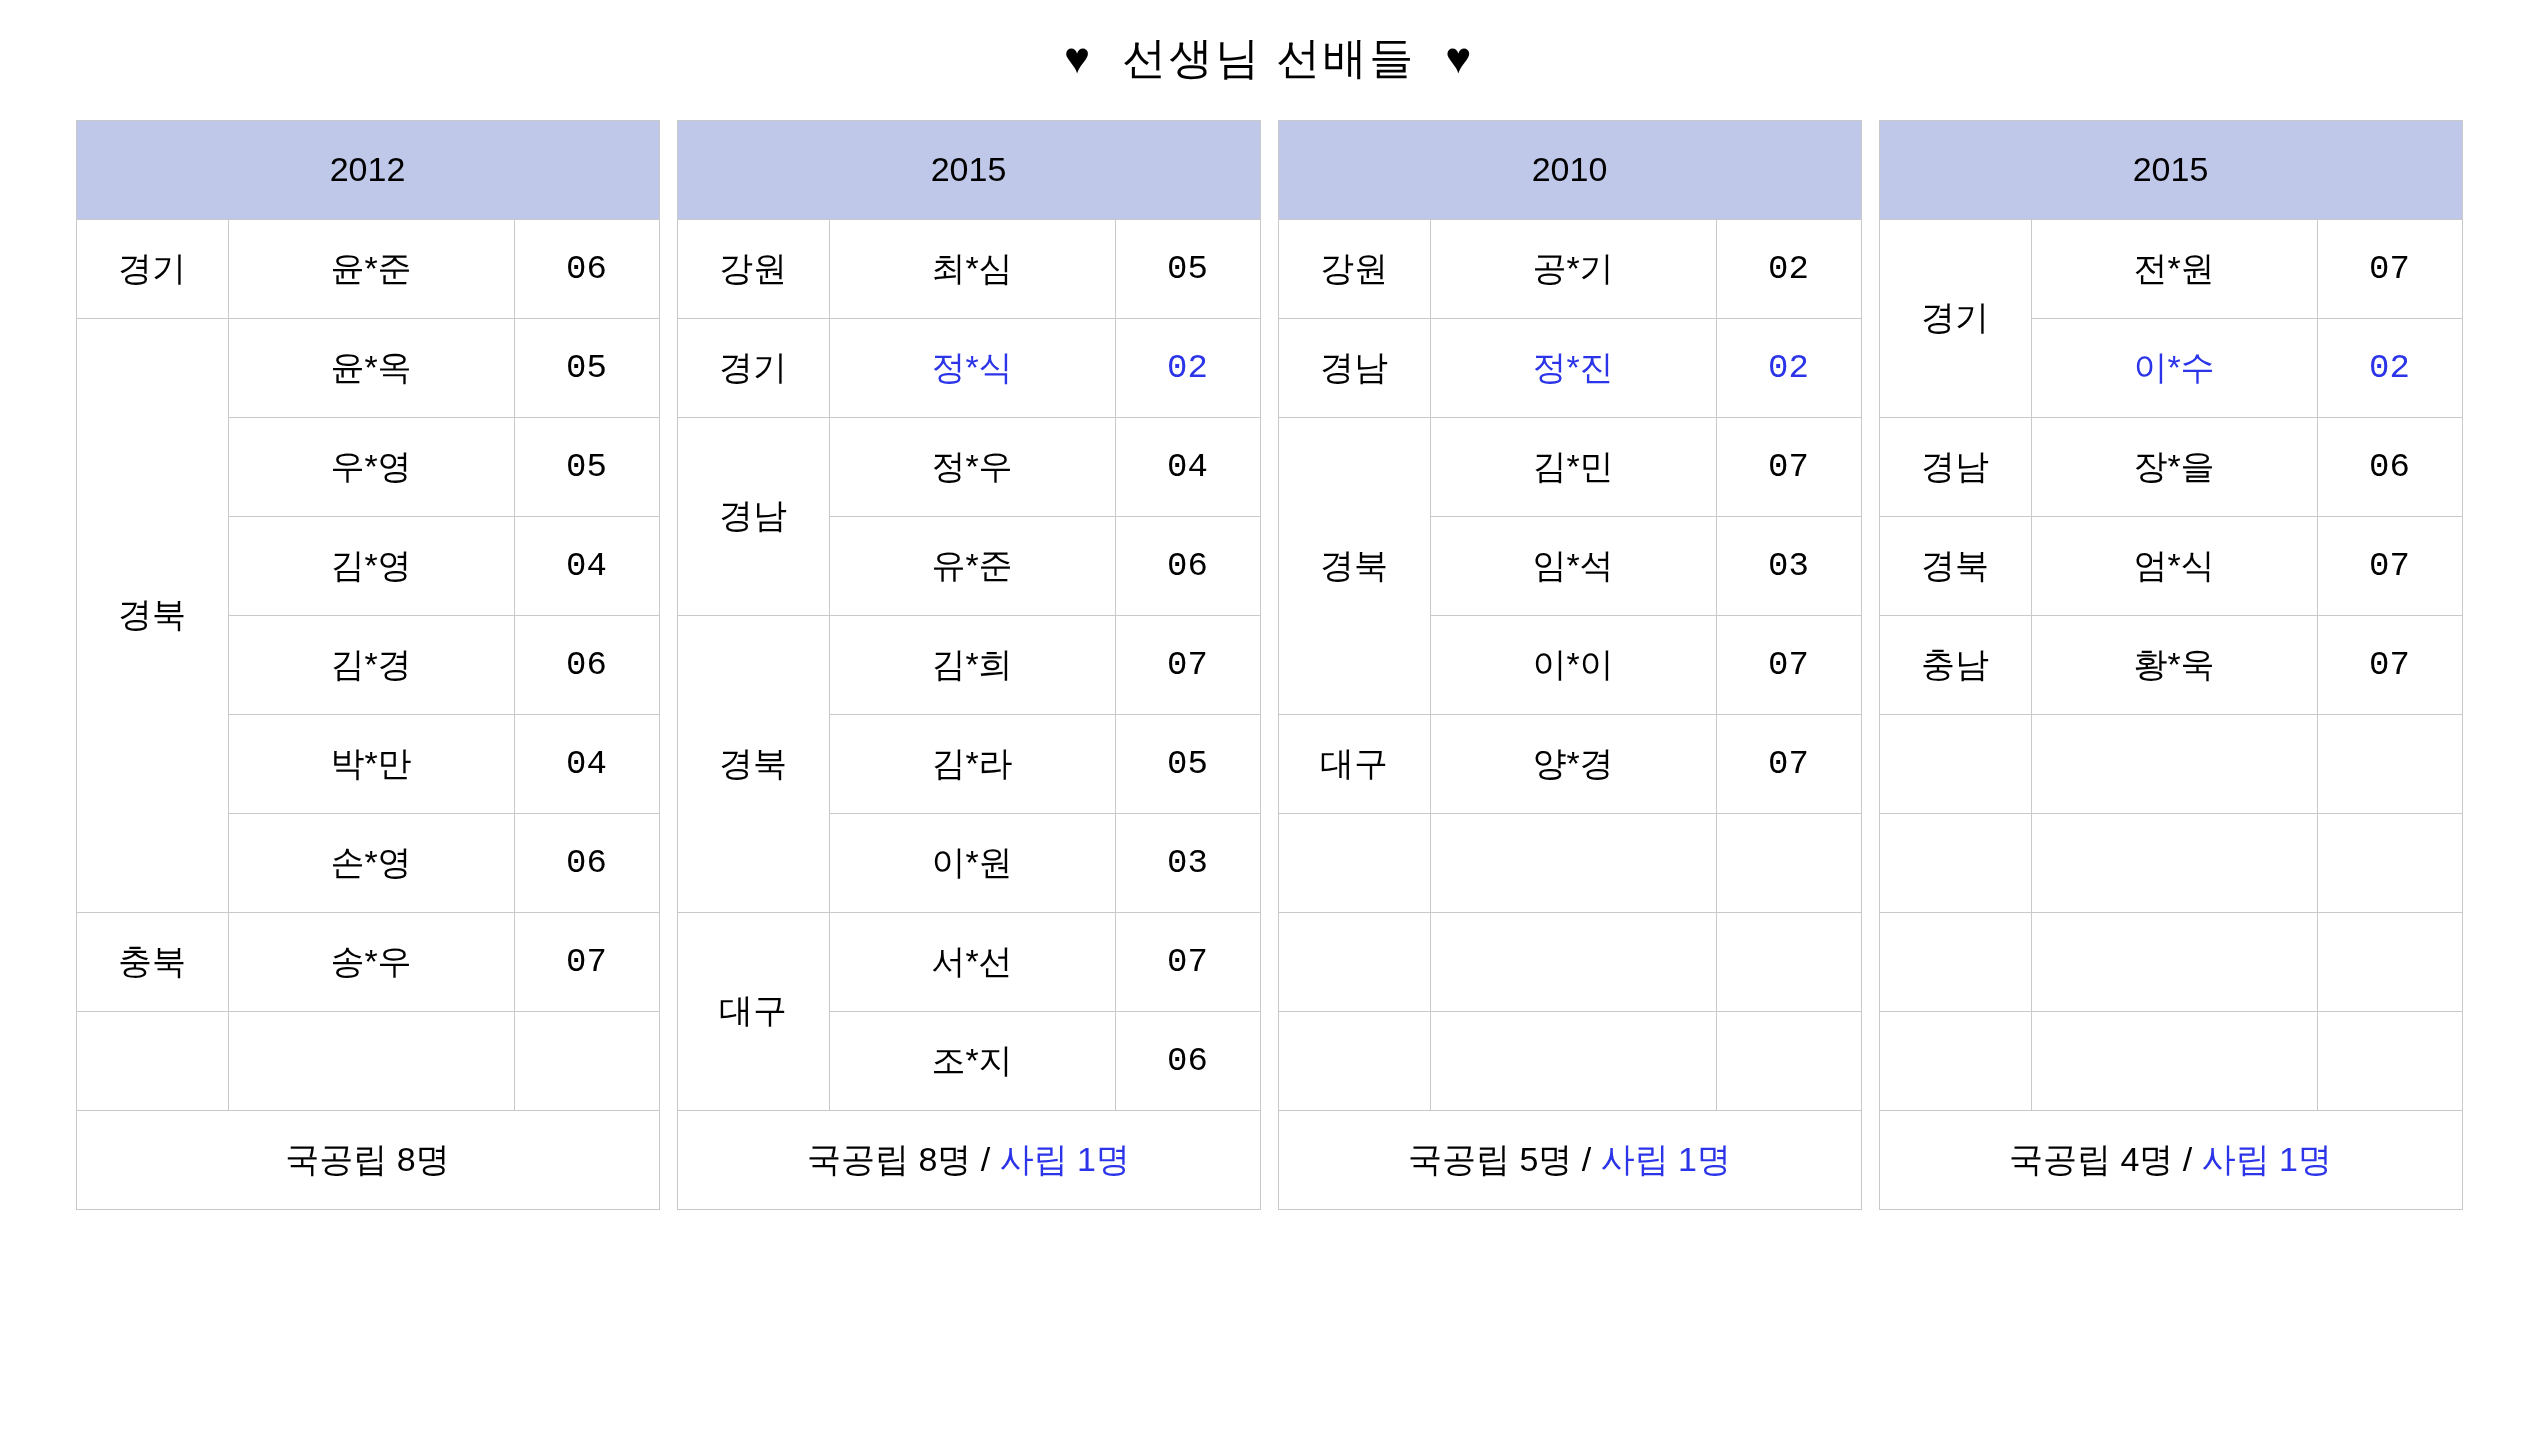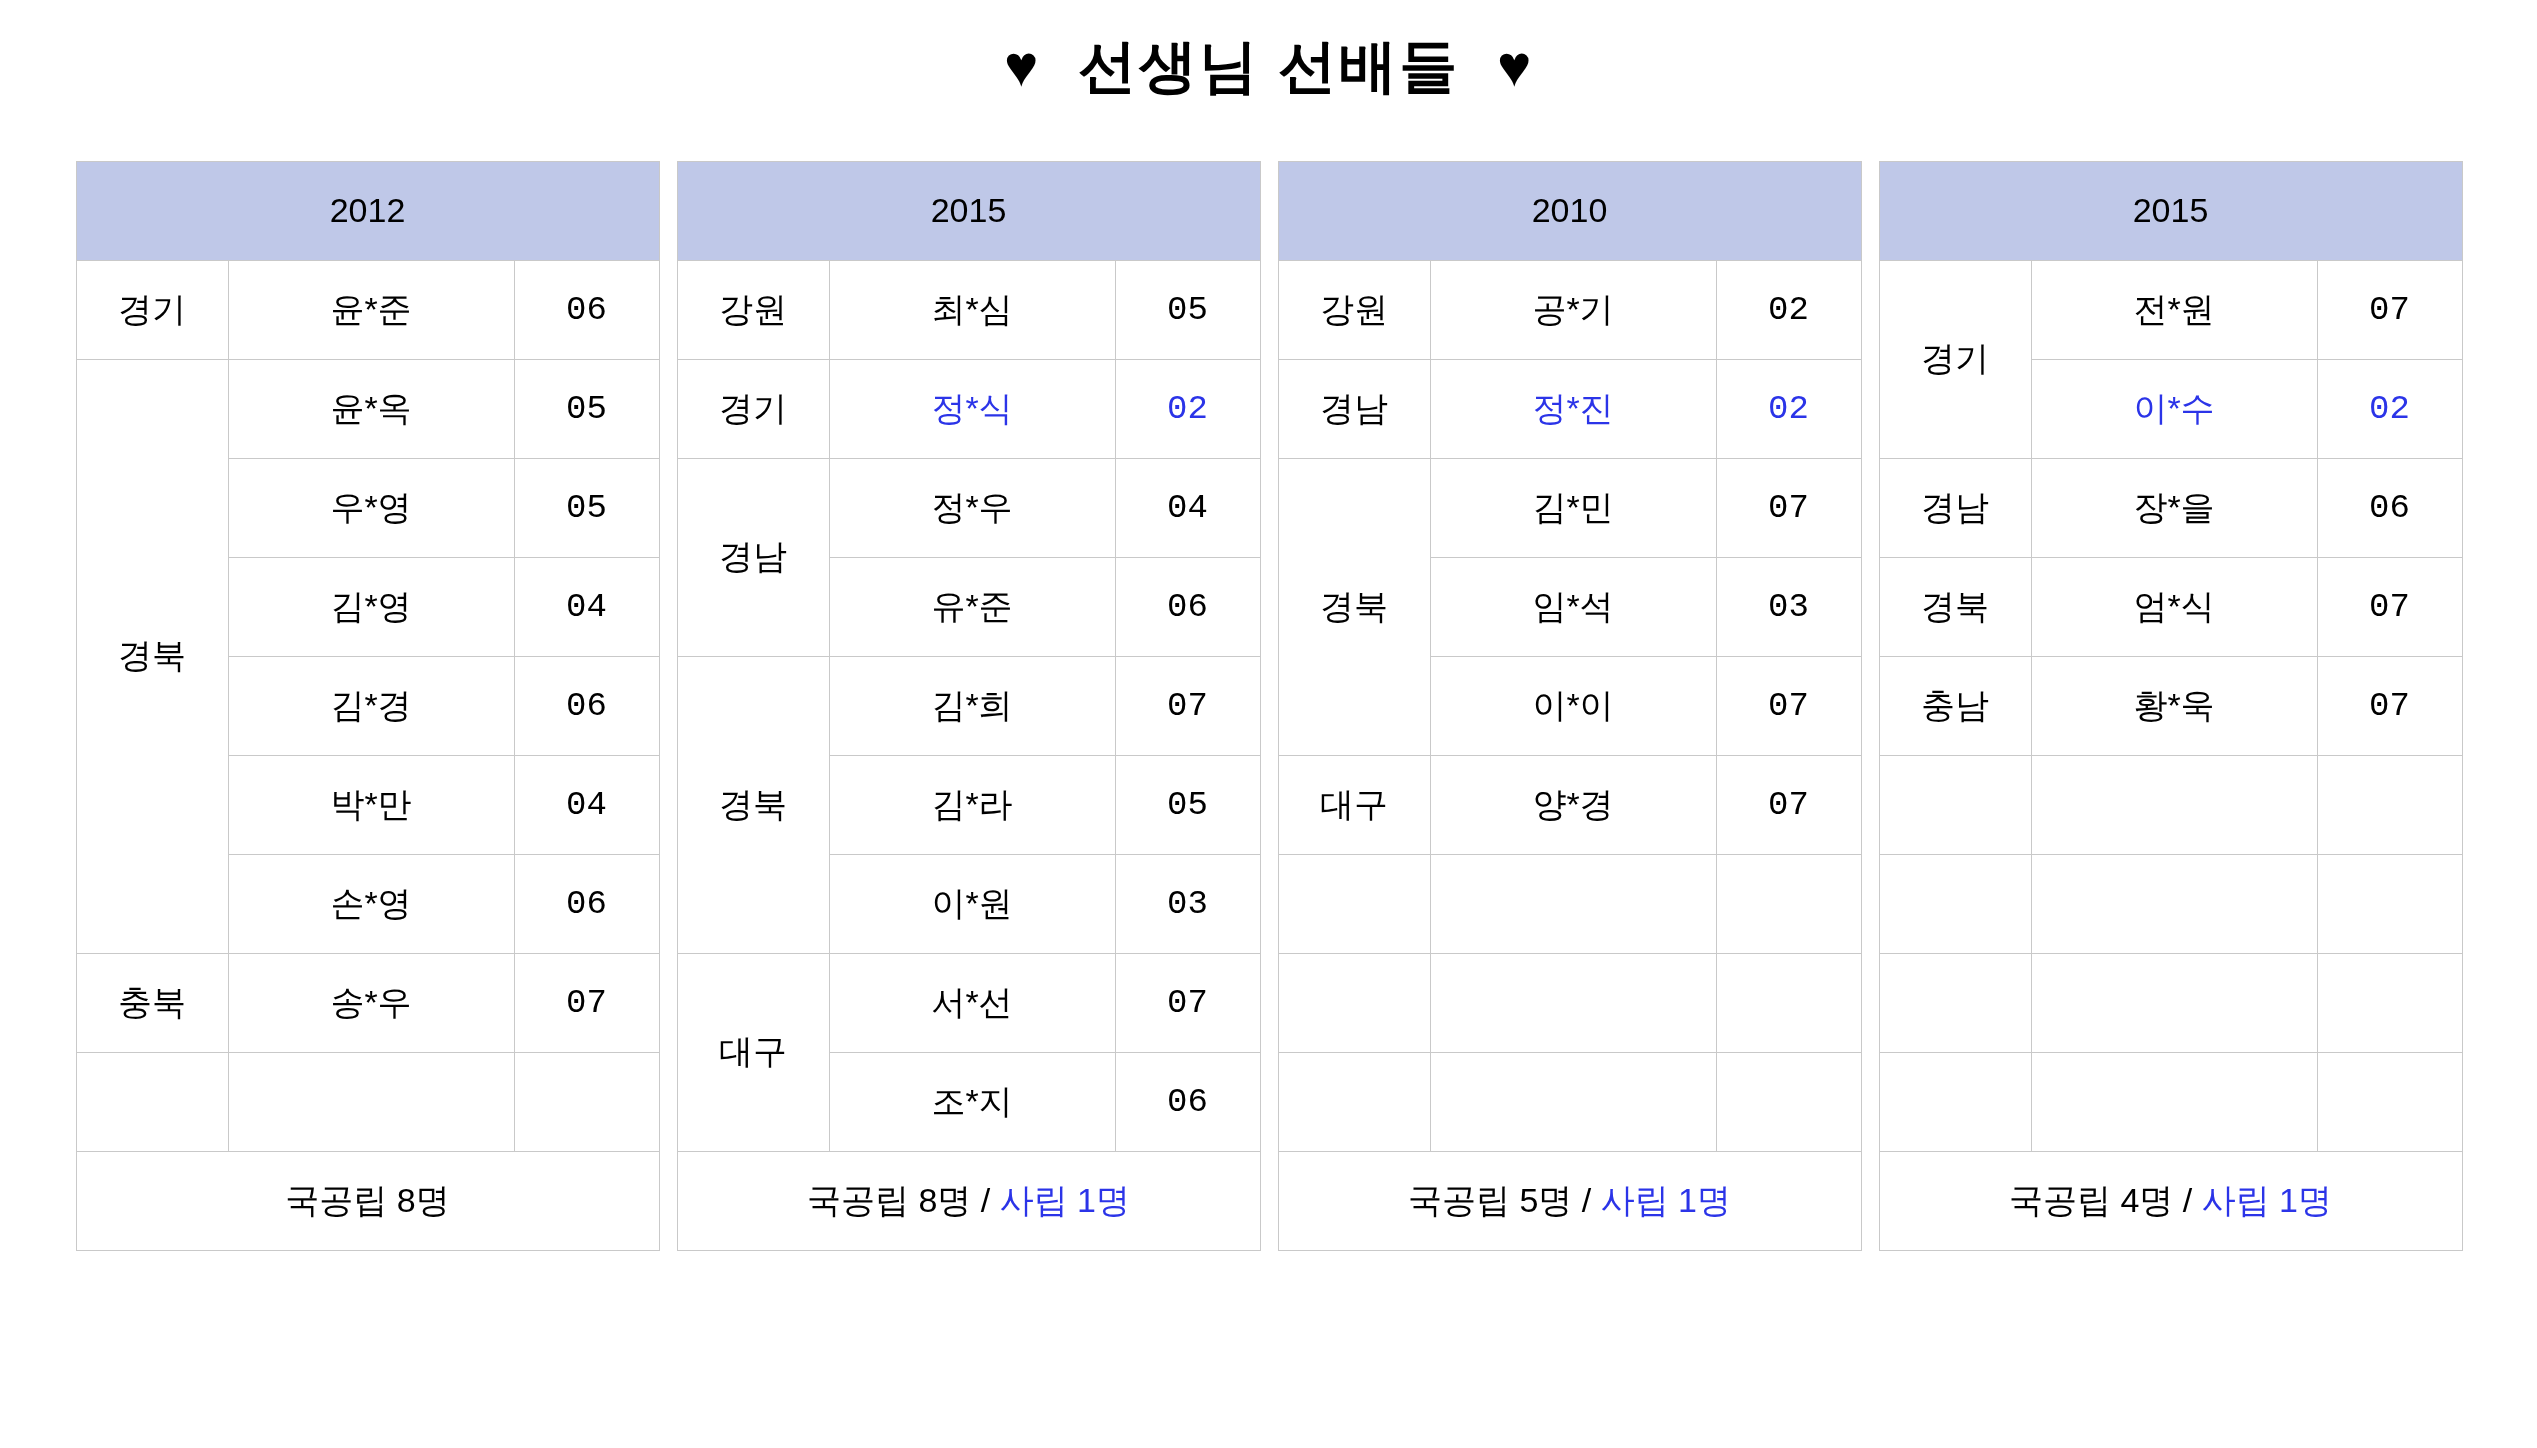--- a/index.html
+++ b/index.html
@@ -16,33 +16,33 @@
   }
   .page {
     width: 2538px;
     height: 1449px;
     position: relative;
     box-sizing: border-box;
     padding: 0;
   }
   .title {
     text-align: center;
-    font-size: 58px;
-    font-weight: 700;
+    font-size: 44px;
+    font-weight: 400;
     letter-spacing: 2.5px;
     padding-top: 33px;
     line-height: 1.15;
     white-space: pre;
   }
   .tables-row {
     display: flex;
     justify-content: center;
     align-items: flex-start;
     gap: 17px;
-    margin-top: 61px;
+    margin-top: 36px;
     padding: 0 48px;
     box-sizing: border-box;
   }
   .year-table-wrap {
     flex: 0 0 auto;
   }
   table.year-table {
     border-collapse: collapse;
     table-layout: fixed;
     border: 1.2px solid #aaaaaa;

